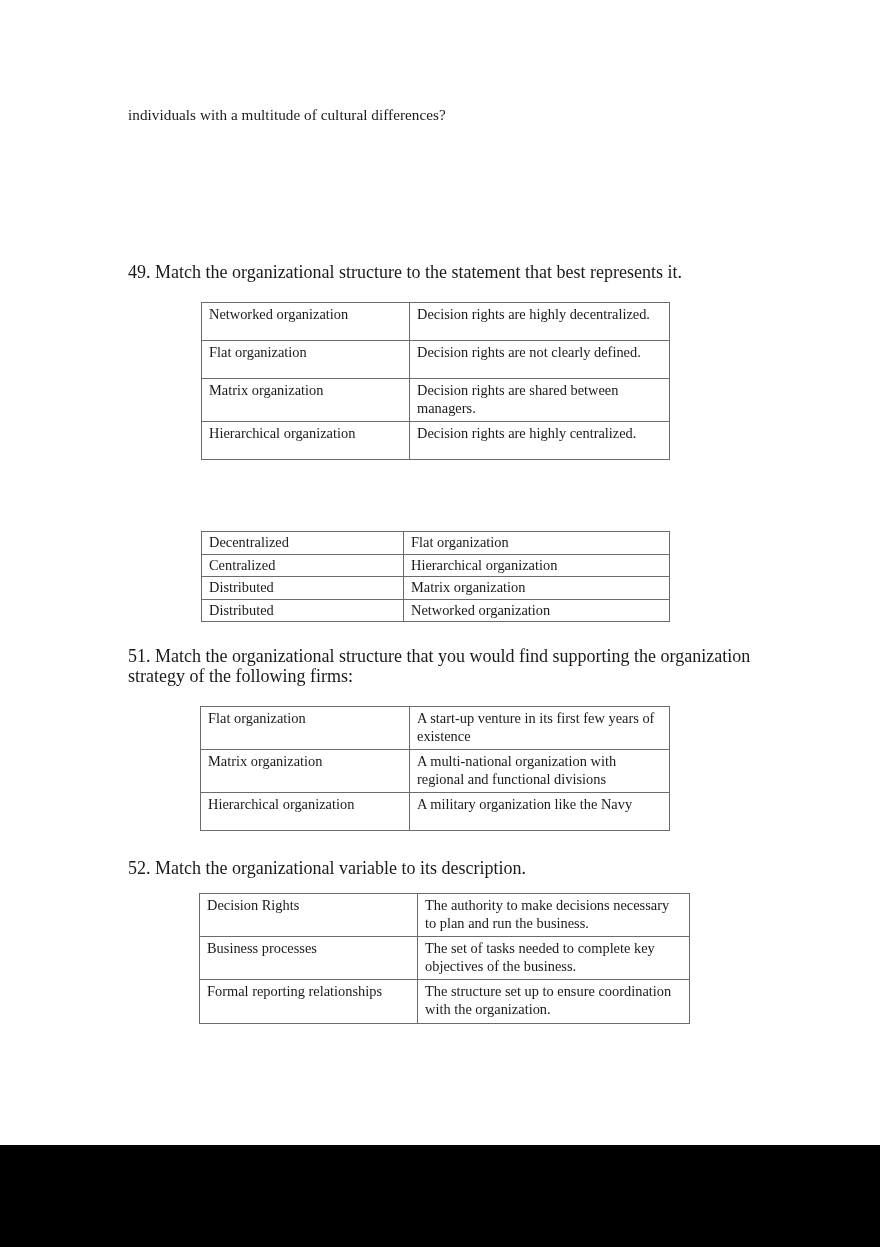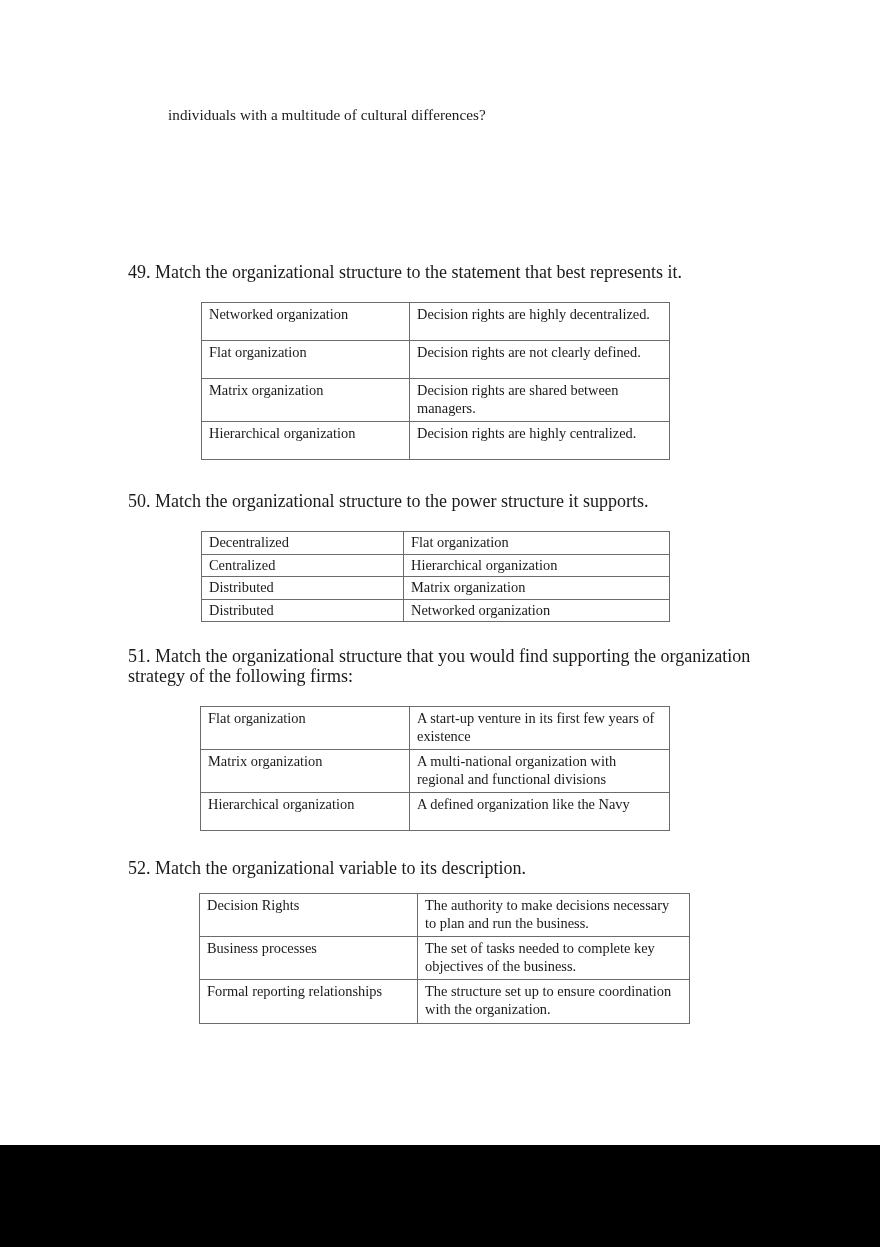--- a/index.html
+++ b/index.html
@@ -34,21 +34,20 @@
     background: #000000;
   }
 
   .body-text {
     position: absolute;
     font-size: 15.2px;
     line-height: 21px;
     color: #1a1a1a;
     white-space: pre-wrap;
     letter-spacing: 0.05px;
-    margin-left: 40px;
   }
 
   .q-line {
     position: absolute;
     font-size: 18px;
     line-height: 21px;
     color: #1a1a1a;
   }
 
   table.match {
@@ -133,21 +132,20 @@
         <td class="c1">
             <span class="cell-text">Hierarchical organization</span>
           </td>
         <td class="c2">
             <span class="cell-text">Decision rights are highly centralized.</span>
           </td>
       </tr>
     </tbody>
   </table>
 
-  <div class="q-line" style="left:128px; top:491px; width:700px;">50. Match the organizational structure to the power structure it supports.</div>
 
   <table class="match" id="table-50">
     <tbody>
       <tr>
         <td class="c1">
             <span class="cell-text">Decentralized</span>
           </td>
         <td class="c2">
             <span class="cell-text">Flat organization</span>
           </td>
@@ -198,21 +196,21 @@
           </td>
         <td class="c2">
             <span class="cell-text">A multi-national organization with regional and functional divisions</span>
           </td>
       </tr>
       <tr>
         <td class="c1">
             <span class="cell-text">Hierarchical organization</span>
           </td>
         <td class="c2">
-            <span class="cell-text">A defined organization like the Navy</span>
+            <span class="cell-text">A military organization like the Navy</span>
           </td>
       </tr>
     </tbody>
   </table>
 
   <div class="q-line" style="left:128px; top:858px; width:700px;">52. Match the organizational variable to its description.</div>
 
   <table class="match" id="table-52">
     <tbody>
       <tr>

